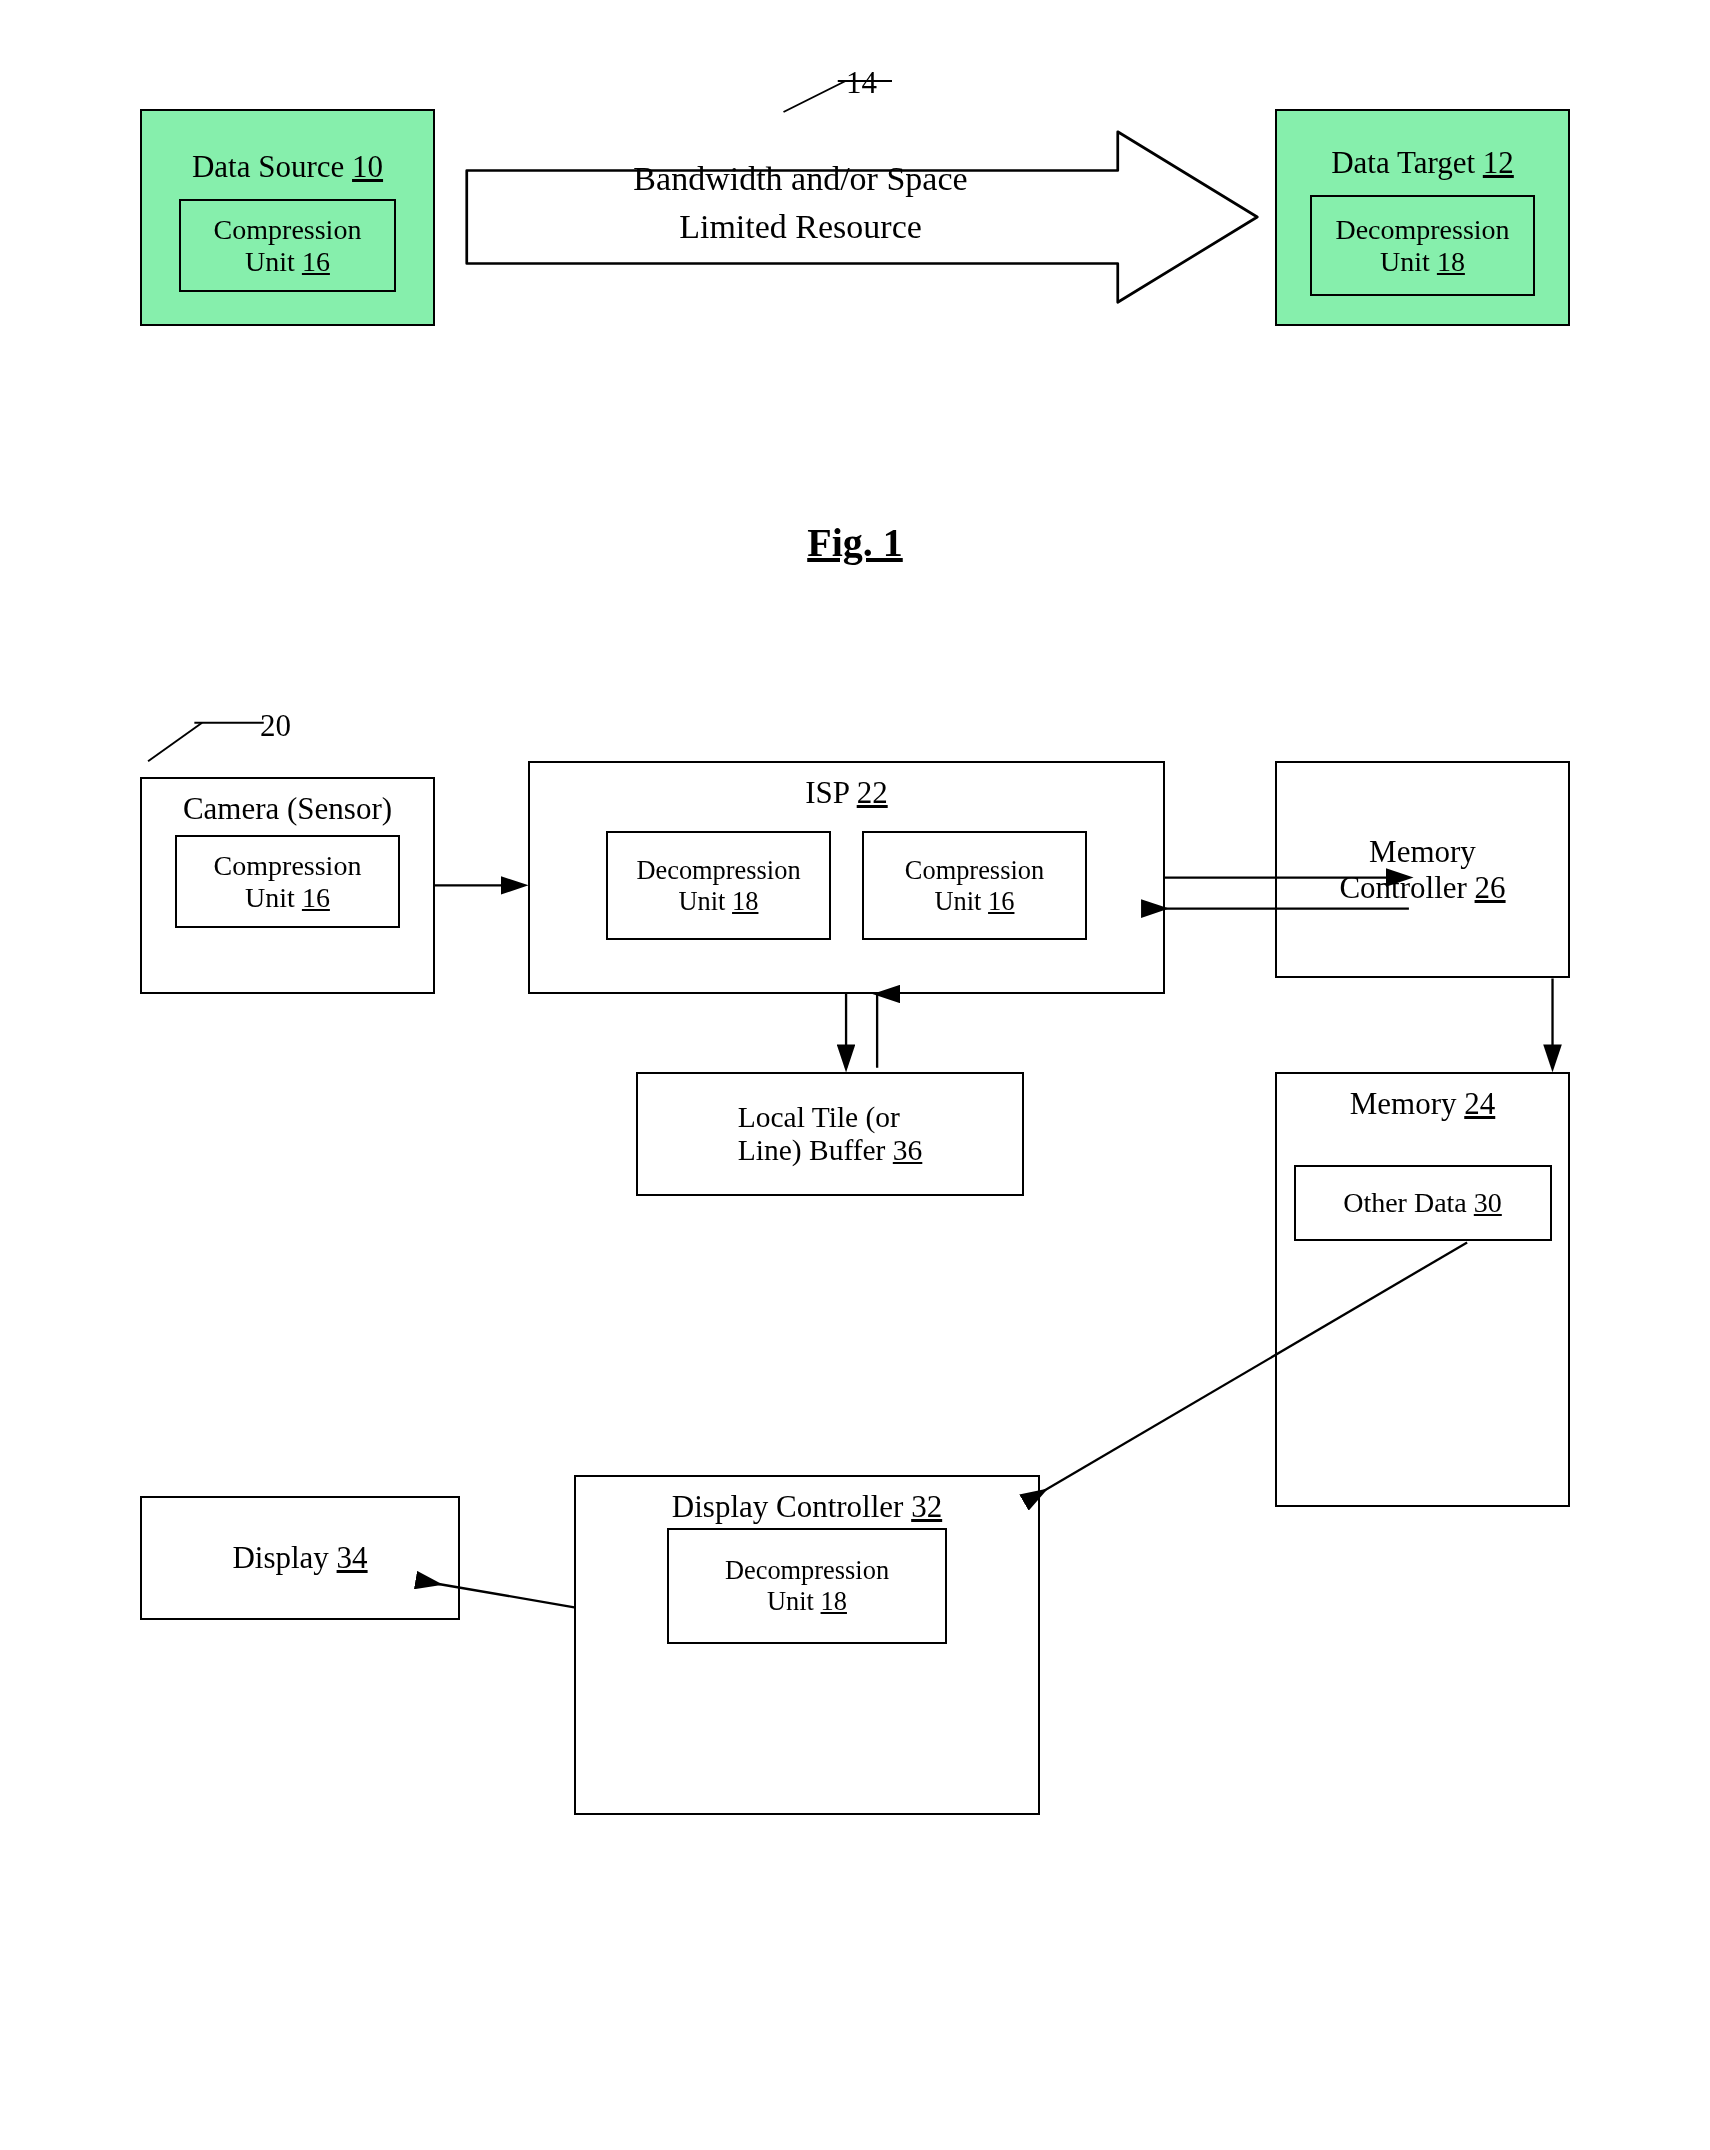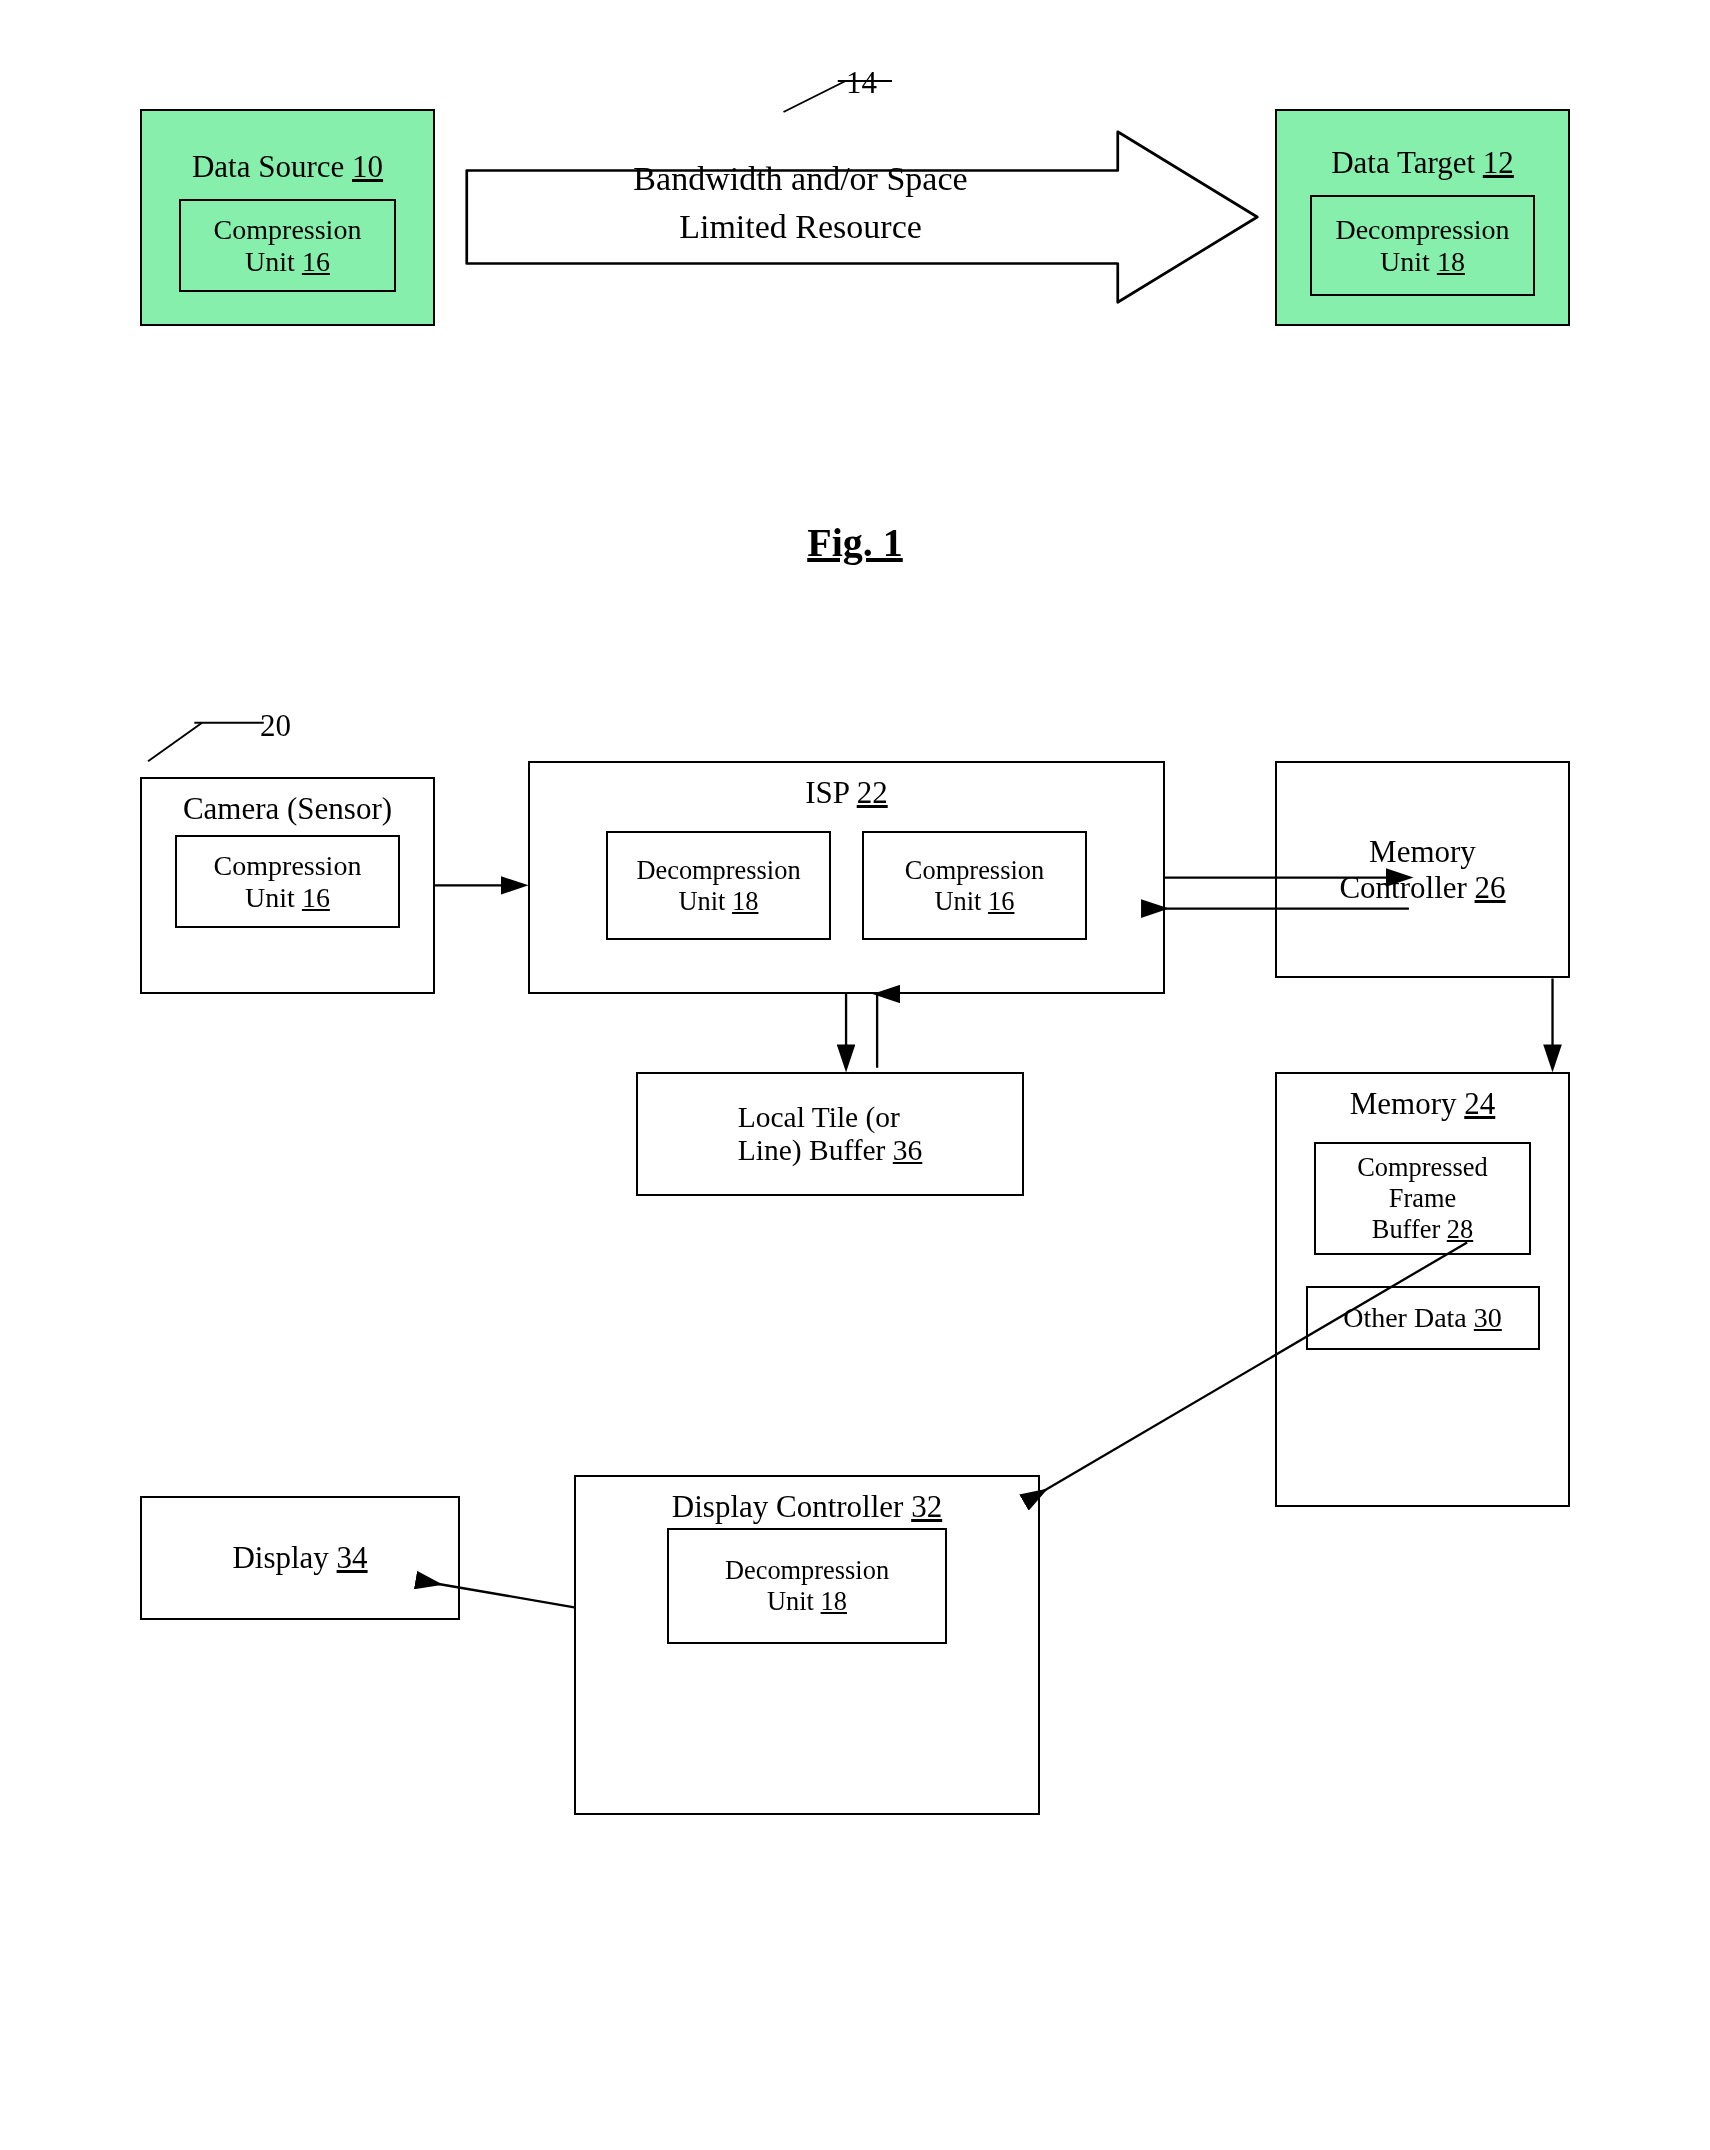--- a/index.html
+++ b/index.html
@@ -221,23 +221,23 @@
 
     .compressed-fb {
       width: 217px;
       border: 2.3px solid #000;
       padding: 7.8px;
       text-align: center;
       font-size: 26.4px;
     }
 
     .other-data {
-      width: 234px;
-      border: 2.3px solid #000;
-      padding: 14px;
+      width: 258px;
+      border: 2.3px solid #000;
+      padding: 20px;
       text-align: center;
       font-size: 26.4px;
     }
 
     .text-u { text-decoration: underline; }
   </style>
 </head>
 <body>
 
 <div class="page">
@@ -338,25 +338,20 @@
 
     <div class="f2-localtile">
       <span style="font-size:29.5px; text-align:left;">
         Local Tile (or<br>Line) Buffer <span class="text-u">36</span>
       </span>
     </div>
 
     <div class="f2-memory">
       <div class="mem-title">
         Memory <span class="text-u">24</span>
-      </div>
-      <div class="compressed-fb">
-        <span style="font-size:26.4px;">
-          Compressed<br>Frame<br>Buffer <span class="text-u">28</span>
-        </span>
       </div>
       <div style="height:15.5px;"></div>
       <div class="other-data">
         <span style="font-size:28px;">
           Other Data <span class="text-u">30</span>
         </span>
       </div>
     </div>
 
     <div class="f2-displayctrl">

